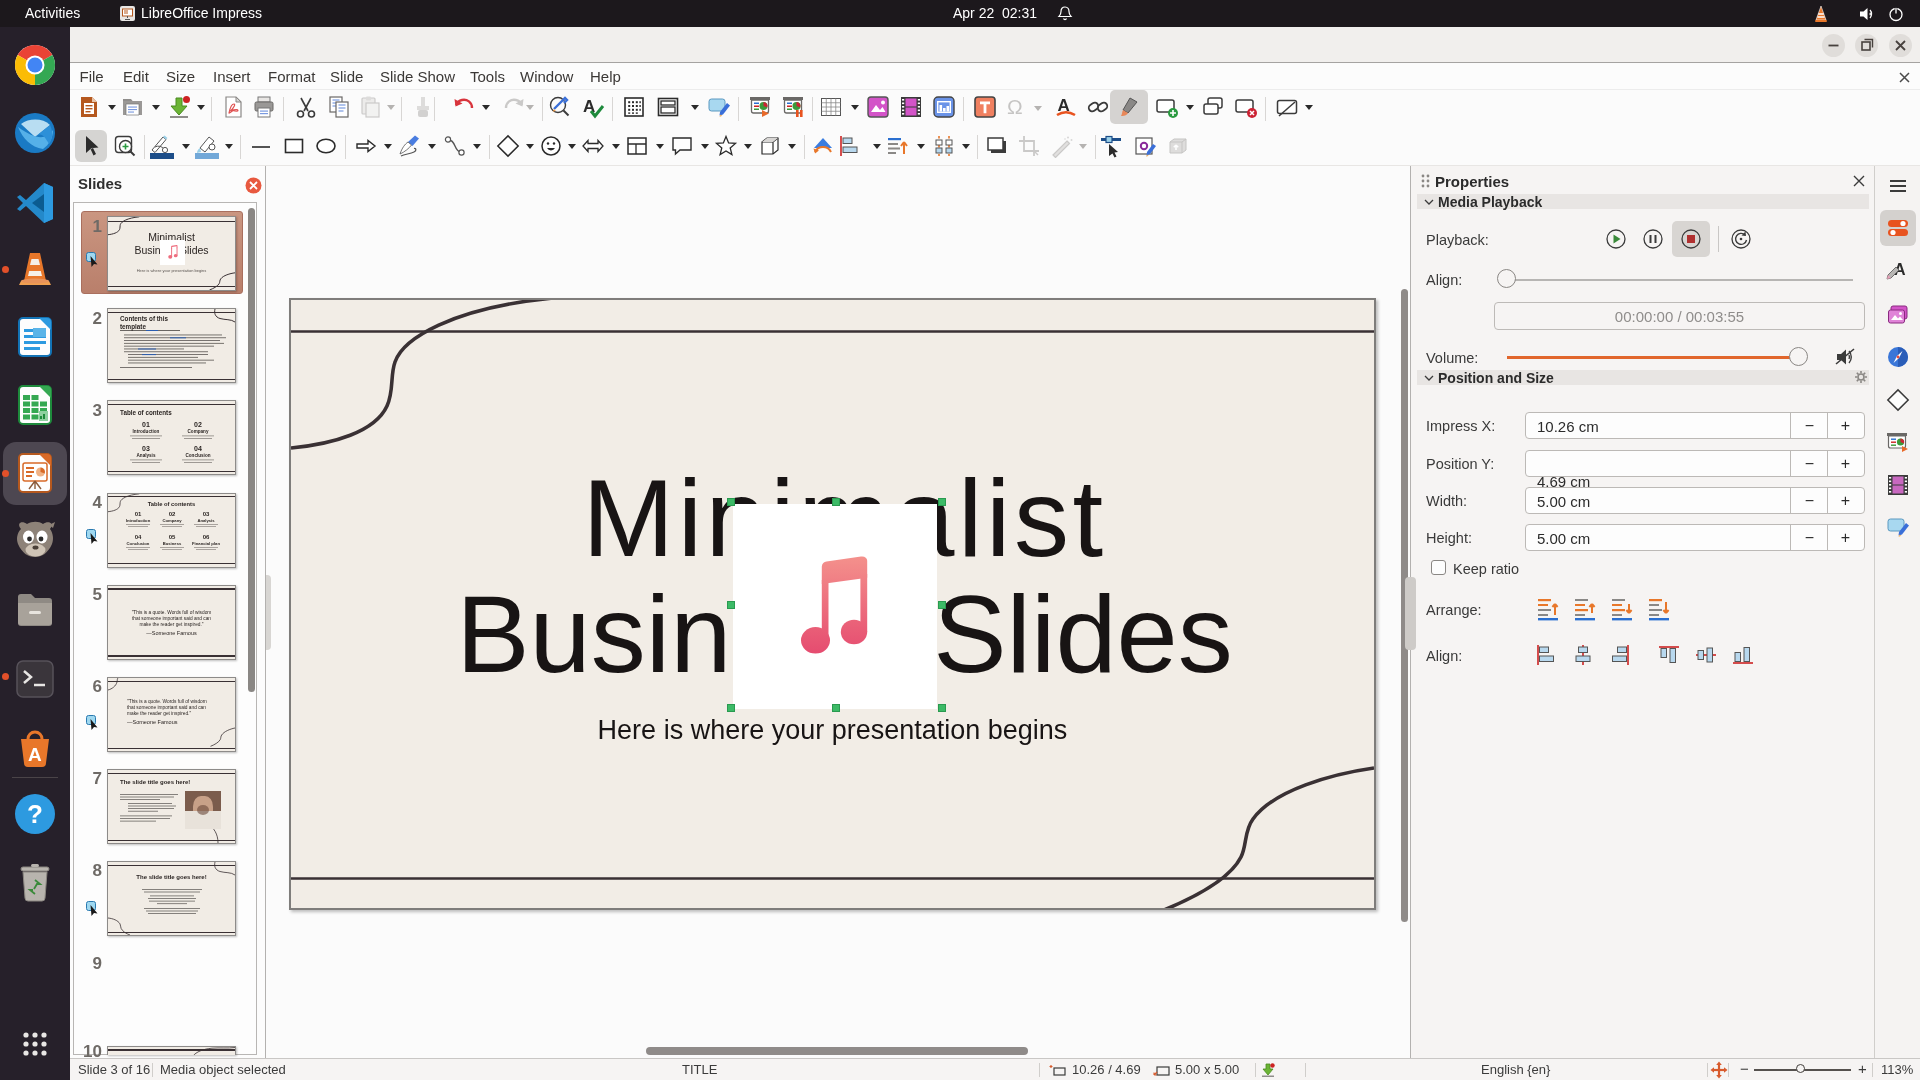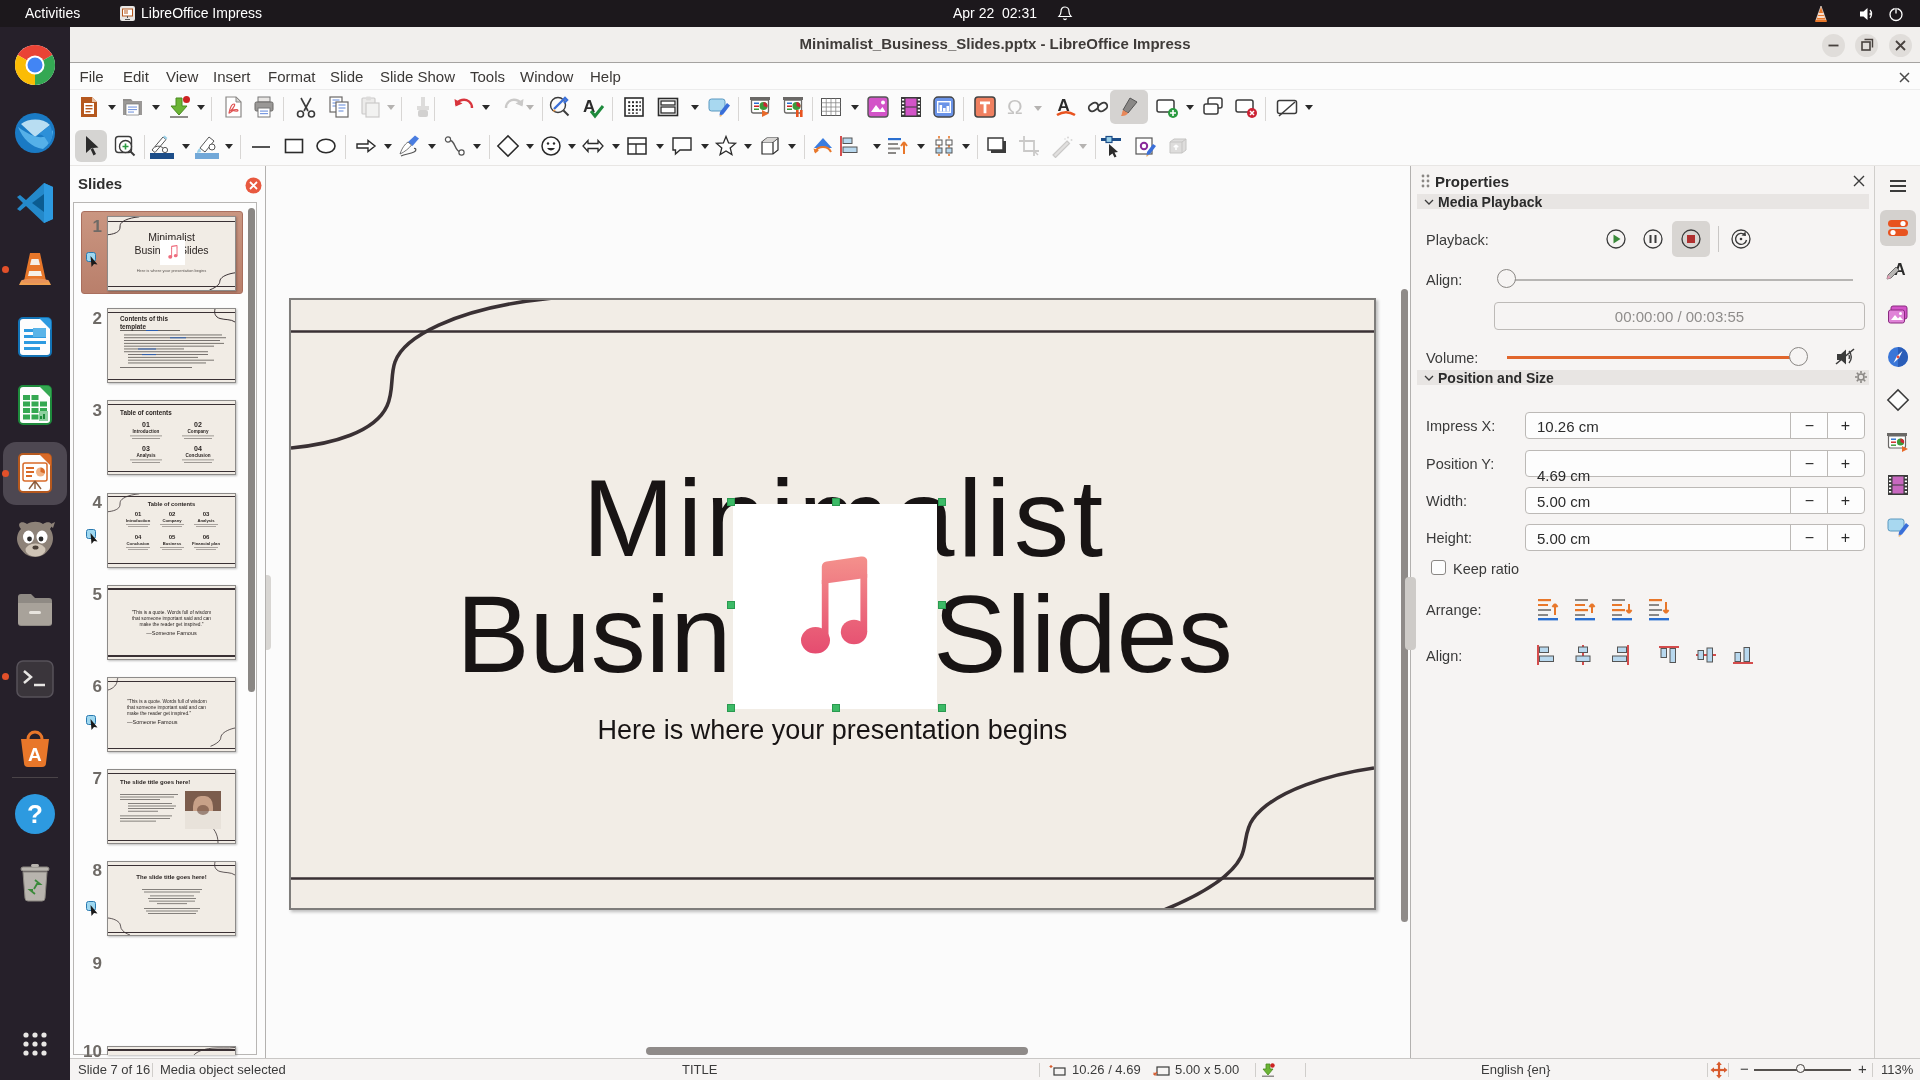--- a/index.html
+++ b/index.html
@@ -200,36 +200,35 @@
         <circle cx="13" cy="22" r="2.6"></circle>
         <circle cx="22" cy="22" r="2.6"></circle>
       </g>
     </svg>
   <div class="dockdot" style="top:238.5px;"></div>
   <div class="dockdot" style="top:442.5px;"></div>
   <div class="dockdot" style="top:645.5px;"></div>
 </div>
 <div id="win">
   <div id="titlebar">
-    <div class="title">Minimalist_Business_Slides.pptx - LibreOffice Impress</div>
     <div class="winbtn" style="left:1752px;"><svg width="23" height="23">
           <path d="M6.5 11.5 h10" stroke="#47413e" stroke-width="1.8"></path>
         </svg></div>
     <div class="winbtn" style="left:1785px;"><svg width="23" height="23">
           <rect x="7" y="8" width="8" height="8" fill="none" stroke="#47413e" stroke-width="1.6"></rect>
           <path d="M9.5 5.5 h8 v8" fill="none" stroke="#47413e" stroke-width="1.4"></path>
         </svg></div>
     <div class="winbtn" style="left:1819px;"><svg width="23" height="23">
           <path d="M7 7 l9 9 M16 7 l-9 9" stroke="#47413e" stroke-width="1.8"></path>
         </svg></div>
   </div>
   <div id="menubar">
     <span style="left:9.5px;">File</span>
       <span style="left:53px;">Edit</span>
-    <span style="left:96px;">View</span>
+    <span style="left:96px;">Size</span>
       <span style="left:143px;">Insert</span>
     <span style="left:198px;">Format</span>
       <span style="left:260px;">Slide</span>
     <span style="left:310px;">Slide Show</span>
       <span style="left:400px;">Tools</span>
     <span style="left:450px;">Window</span>
       <span style="left:520px;">Help</span>
     <svg width="11" height="11" style="position:absolute;left:1829px;top:8px;">
         <path d="M1 1 L10 10 M10 1 L1 10" stroke="#4a4a4a" stroke-width="1.5"></path>
       </svg>
@@ -956,21 +955,21 @@
     <div class="plabel" style="left:15px;top:252px;">Impress X:</div>
     <div class="pfield" style="left:114px;top:246px;width:340px;">
         <span style="position:absolute;left:11px;top:5px;">10.26 cm</span>
       <div style="position:absolute;right:73px;top:0;width:1px;height:25px;background:#bcb9b6;"></div>
       <div style="position:absolute;right:36px;top:0;width:1px;height:25px;background:#bcb9b6;"></div>
       <span style="position:absolute;right:50px;top:4px;font-size:16px;">−</span>
       <span style="position:absolute;right:14px;top:4px;font-size:16px;">+</span>
       </div>
     <div class="plabel" style="left:15px;top:290px;">Position Y:</div>
     <div class="pfield" style="left:114px;top:284px;width:340px;">
-        <span style="position:absolute;left:11px;top:16px;text-align:center;">4.69 cm</span>
+        <span style="position:absolute;left:11px;top:22px;text-align:center;">4.69 cm</span>
       <div style="position:absolute;right:73px;top:0;width:1px;height:25px;background:#bcb9b6;"></div>
       <div style="position:absolute;right:36px;top:0;width:1px;height:25px;background:#bcb9b6;"></div>
       <span style="position:absolute;right:50px;top:4px;font-size:16px;">−</span>
       <span style="position:absolute;right:14px;top:4px;font-size:16px;">+</span>
       </div>
     <div class="plabel" style="left:15px;top:327px;">Width:</div>
     <div class="pfield" style="left:114px;top:321px;width:340px;">
         <span style="position:absolute;left:11px;top:5px;">5.00 cm</span>
       <div style="position:absolute;right:73px;top:0;width:1px;height:25px;background:#bcb9b6;"></div>
       <div style="position:absolute;right:36px;top:0;width:1px;height:25px;background:#bcb9b6;"></div>
@@ -1115,21 +1114,21 @@
           <rect x="18.8" y="18" width="2.2" height="1.6"></rect>
         </g>
       </svg>
     <svg width="24" height="24" style="position:absolute;left:11px;top:349px;">
         <rect x="2" y="4" width="16" height="12" rx="2.5" fill="#a8d8f0" stroke="#5a98c0" stroke-width="1"></rect>
         <path d="M13 17 L20 8 l3 2.5 -7 9 -3.5 1 z" fill="#3a6fd8"></path>
         <path d="M13.5 19.5 l-1 2.5 2.8 -1.2 z" fill="#f0b060"></path>
       </svg>
   </div>
   <div id="status">
-    <span style="left:8px;">Slide 7 of 16</span>
+    <span style="left:8px;">Slide 3 of 16</span>
     <div class="sdiv" style="left:82px;"></div>
     <span style="left:90px;">Media object selected</span>
     <span style="left:612px;">TITLE</span>
     <div class="sdiv" style="left:969px;"></div>
     <svg width="17" height="12" style="position:absolute;left:979px;top:5px;">
         <path d="M2 1 v3 M0.5 2.5 h3" stroke="#d85b2d" stroke-width="1.2"></path>
         <rect x="5" y="4" width="11" height="7" fill="none" stroke="#3b3b3b" stroke-width="1.2"></rect>
       </svg>
     <span style="left:1002px;">10.26 / 4.69</span>
     <svg width="17" height="12" style="position:absolute;left:1083px;top:5px;">

